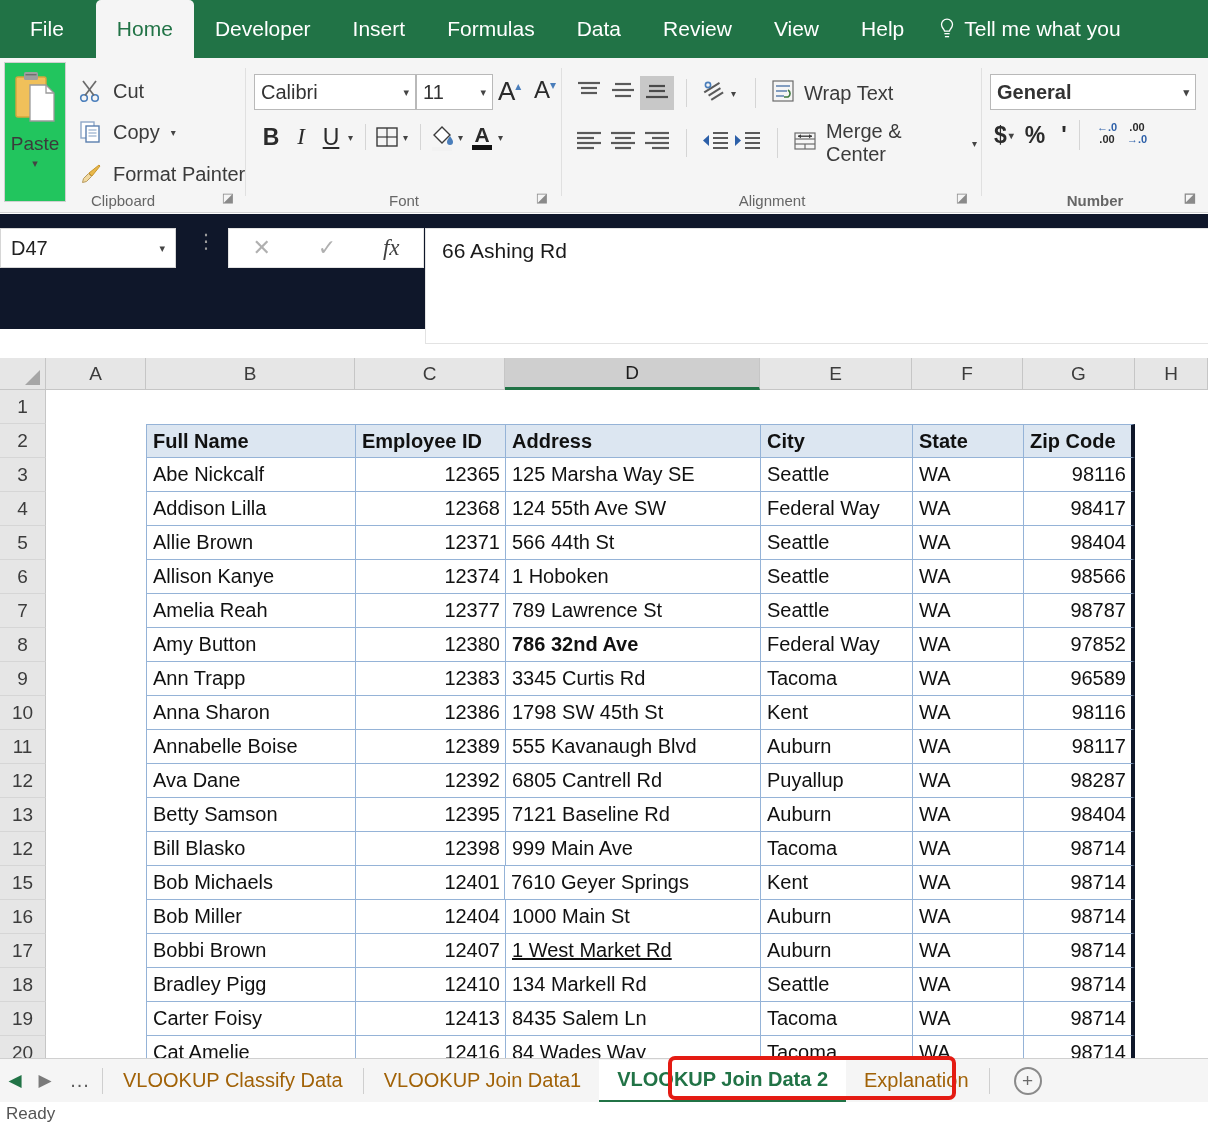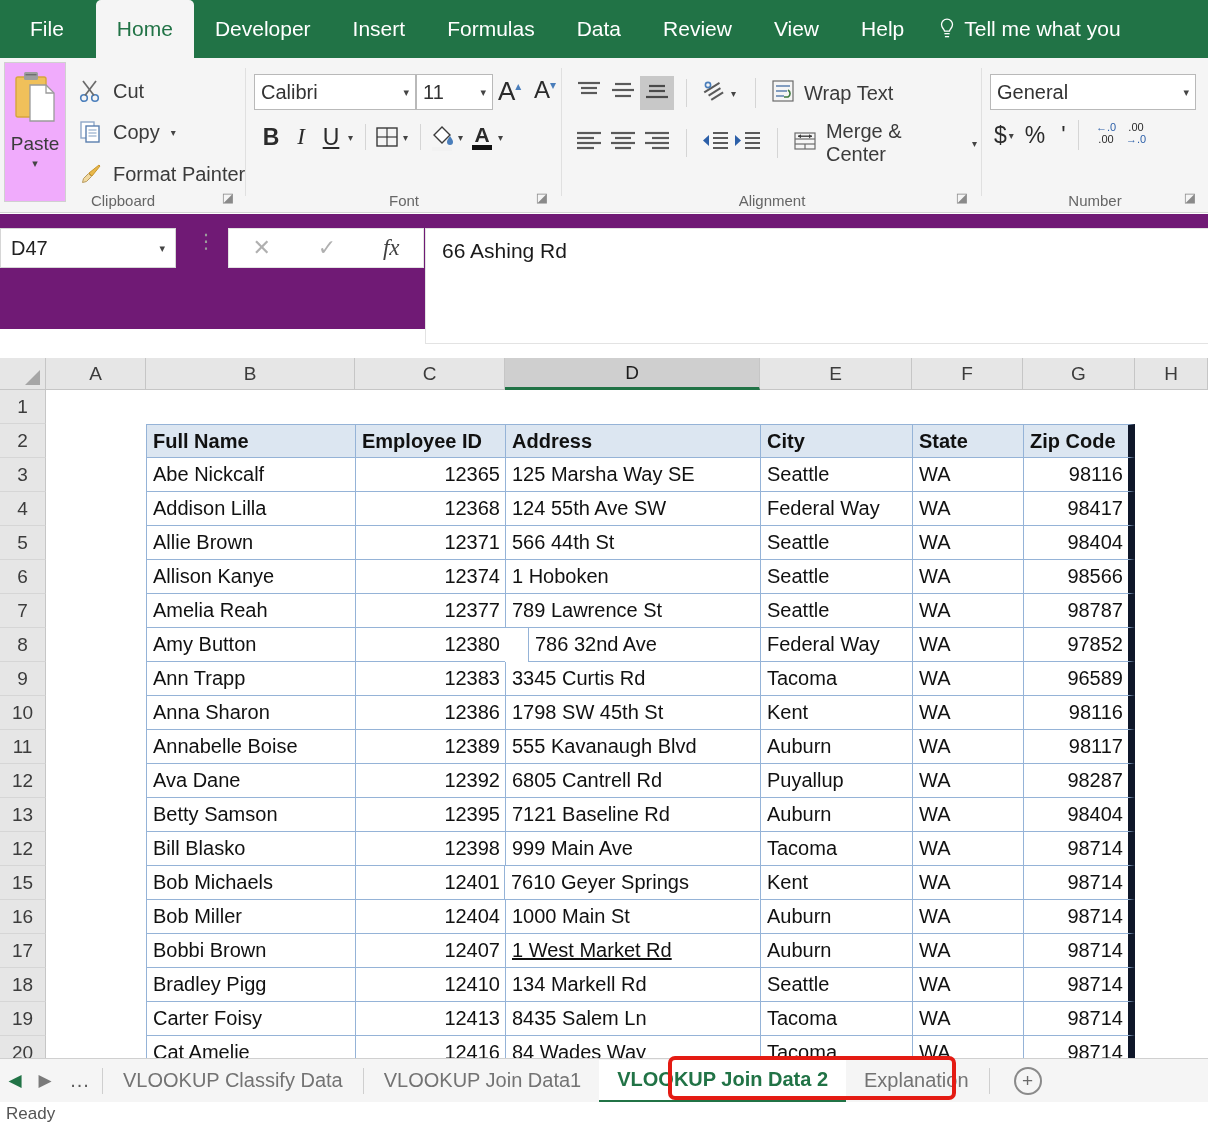--- a/index.html
+++ b/index.html
@@ -56,21 +56,21 @@
   .grp-sep {
     position: absolute; top: 10px; width: 1px; height: 128px; background: #e0e0e0;
   }
   .dlg-launcher {
     position: absolute; bottom: 8px; font-size: 13px; color: #8a8a8a;
   }
 
   
   .paste-btn {
     position: absolute; left: 4px; top: 4px; width: 62px; height: 140px;
-    background: #f0abfc; border: 1px solid #d0d0d0;
+    background: #22c55e; border: 1px solid #d0d0d0;
     display: flex; flex-direction: column; align-items: center;
     padding-top: 6px;
   }
   .paste-icon { width: 46px; height: 58px; position: relative; }
   .paste-label { font-size: 19px; color: #3b3b3b; margin-top: 6px; }
   .paste-caret { margin-top: 2px; font-size: 11px; color: #444; }
   .cb-item {
     position: absolute; display: flex; align-items: center; gap: 9px;
     font-size: 20px; color: #3b3b3b; white-space: nowrap;
   }
@@ -93,21 +93,21 @@
 
   
   .alignicon { display: inline-block; }
 
   
   .num-sym { font-size: 23px; color: #2b2b2b; }
 
   
   .fbar {
     position: absolute; top: 214px; left: 0; width: 1208px; height: 115px;
-    background: #701a75;
+    background: #0f172a;
   }
   .namebox {
     position: absolute; left: 0; top: 14px; width: 176px; height: 40px;
     background: #ffffff; border: 1px solid #d6d6d6;
     display: flex; align-items: center; padding: 0 10px;
     font-size: 20px; color: #222;
   }
   .namebox .fb-caret { margin-left: auto; }
   .fb-dots {
     position: absolute; left: 196px; top: 22px; font-size: 20px; color: #9b9b9b;
@@ -157,39 +157,39 @@
     font-size: 19px; color: #3c3c3c;
   }
   .cell {
     position: absolute; height: 34px; display: flex; align-items: center;
     font-size: 20px; color: #111; overflow: hidden; white-space: nowrap;
   }
   .cell.t { padding-left: 6px; justify-content: flex-start; }
   .cell.n { padding-right: 5px; justify-content: flex-end; }
   .cell.hdr { font-weight: bold; background: #dce6f1; }
   .tbl-bdr-l { border-left: 1px solid #95b3d7; }
-  .tbl-bdr-r { border-right: 7px solid #0f172a; }
+  .tbl-bdr-r { border-right: 4px solid #0f172a; }
   .tbl-bdr-t { border-top: 1px solid #95b3d7; }
   .tbl-bdr-b { border-bottom: 1px solid #95b3d7; }
 
   
   .sheetbar {
     position: absolute; top: 1058px; left: 0; width: 1208px; height: 44px;
     background: #f5f5f5; border-top: 1px solid #d0d0d0;
     display: flex; align-items: center;
   }
   .navbtn {
     width: 30px; text-align: center; font-size: 17px; color: #7a7a7a; user-select: none;
   }
   .navbtn.on { color: #217346; }
   .ellip { width: 40px; text-align: center; font-size: 20px; color: #5a5a5a; letter-spacing: 1px; }
   .tabdiv { width: 1px; height: 26px; background: #cfcfcf; margin: 0 2px; }
   .stab {
     height: 42px; padding: 0 18px; display: flex; align-items: center;
-    font-size: 20px; color: #737373; white-space: nowrap; cursor: default;
+    font-size: 20px; color: #a16207; white-space: nowrap; cursor: default;
   }
   .stab.active {
     background: #ffffff; color: #217346; font-weight: bold;
     border-bottom: 2px solid #217346;
   }
   .addsheet {
     width: 28px; height: 28px; border: 2px solid #8a8a8a; border-radius: 50%;
     display: flex; align-items: center; justify-content: center;
     color: #6a6a6a; font-size: 19px; margin-left: 22px; line-height: 1;
   }
@@ -467,21 +467,21 @@
           <span>Merge &amp; Center</span>
           <span class="mini-caret">▾</span>
         </span>
       </div>
 
       <div class="grp-label">Alignment</div>
       <div class="dlg-launcher" style="right:14px;">◪</div>
       <div class="grp-sep" style="right:0;"></div>
     </div>
 
-    <div class="grp" style="left:982px; width:226px;">
+    <div class="grp" style="left:982px; width:226px;font-weight:bold;">
       <div class="numbox" style="left:8px; top:16px; width:206px; height:36px;">
         <span>General</span>
         <span class="fb-caret">▾</span>
       </div>
       <div style="position:absolute; left:12px; top:60px; display:flex; align-items:center;">
         <span class="num-sym">$</span>
         <span class="mini-caret">▾</span>
         <span class="num-sym" style="margin-left:6px;">%</span>
         <span class="num-sym" style="margin-left:16px;">'</span>
         <span class="vsep" style="height:30px; margin:0 12px;"></span>
@@ -583,21 +583,21 @@
         <div class="cell t tbl-bdr-b tbl-bdr-l" style="left: 912px; width: 111px; top: 202px;">WA</div>
         <div class="cell n tbl-bdr-b tbl-bdr-l tbl-bdr-r" style="left: 1023px; width: 112px; top: 202px;">98566</div>
         <div class="cell t tbl-bdr-b tbl-bdr-l" style="left: 146px; width: 209px; top: 236px;">Amelia Reah</div>
         <div class="cell n tbl-bdr-b tbl-bdr-l" style="left: 355px; width: 150px; top: 236px;">12377</div>
         <div class="cell t tbl-bdr-b tbl-bdr-l" style="left: 505px; width: 255px; top: 236px;">789 Lawrence St</div>
         <div class="cell t tbl-bdr-b tbl-bdr-l" style="left: 760px; width: 152px; top: 236px;">Seattle</div>
         <div class="cell t tbl-bdr-b tbl-bdr-l" style="left: 912px; width: 111px; top: 236px;">WA</div>
         <div class="cell n tbl-bdr-b tbl-bdr-l tbl-bdr-r" style="left: 1023px; width: 112px; top: 236px;">98787</div>
         <div class="cell t tbl-bdr-b tbl-bdr-l" style="left: 146px; width: 209px; top: 270px;">Amy Button</div>
         <div class="cell n tbl-bdr-b tbl-bdr-l" style="left: 355px; width: 150px; top: 270px;">12380</div>
-        <div class="cell t tbl-bdr-b tbl-bdr-l" style="left: 528px; width: 255px; top: 270px;">786 32nd Ave</div>
+        <div class="cell t tbl-bdr-b tbl-bdr-l" style="left: 505px; width: 255px; top: 270px; font-weight: bold;">786 32nd Ave</div>
         <div class="cell t tbl-bdr-b tbl-bdr-l" style="left: 760px; width: 152px; top: 270px;">Federal Way</div>
         <div class="cell t tbl-bdr-b tbl-bdr-l" style="left: 912px; width: 111px; top: 270px;">WA</div>
         <div class="cell n tbl-bdr-b tbl-bdr-l tbl-bdr-r" style="left: 1023px; width: 112px; top: 270px;">97852</div>
         <div class="cell t tbl-bdr-b tbl-bdr-l" style="left: 146px; width: 209px; top: 304px;">Ann Trapp</div>
         <div class="cell n tbl-bdr-b tbl-bdr-l" style="left: 355px; width: 150px; top: 304px;">12383</div>
         <div class="cell t tbl-bdr-b tbl-bdr-l" style="left: 505px; width: 255px; top: 304px;">3345 Curtis Rd</div>
         <div class="cell t tbl-bdr-b tbl-bdr-l" style="left: 760px; width: 152px; top: 304px;">Tacoma</div>
         <div class="cell t tbl-bdr-b tbl-bdr-l" style="left: 912px; width: 111px; top: 304px;">WA</div>
         <div class="cell n tbl-bdr-b tbl-bdr-l tbl-bdr-r" style="left: 1023px; width: 112px; top: 304px;">96589</div>
         <div class="cell t tbl-bdr-b tbl-bdr-l" style="left: 146px; width: 209px; top: 338px;">Anna Sharon</div>

